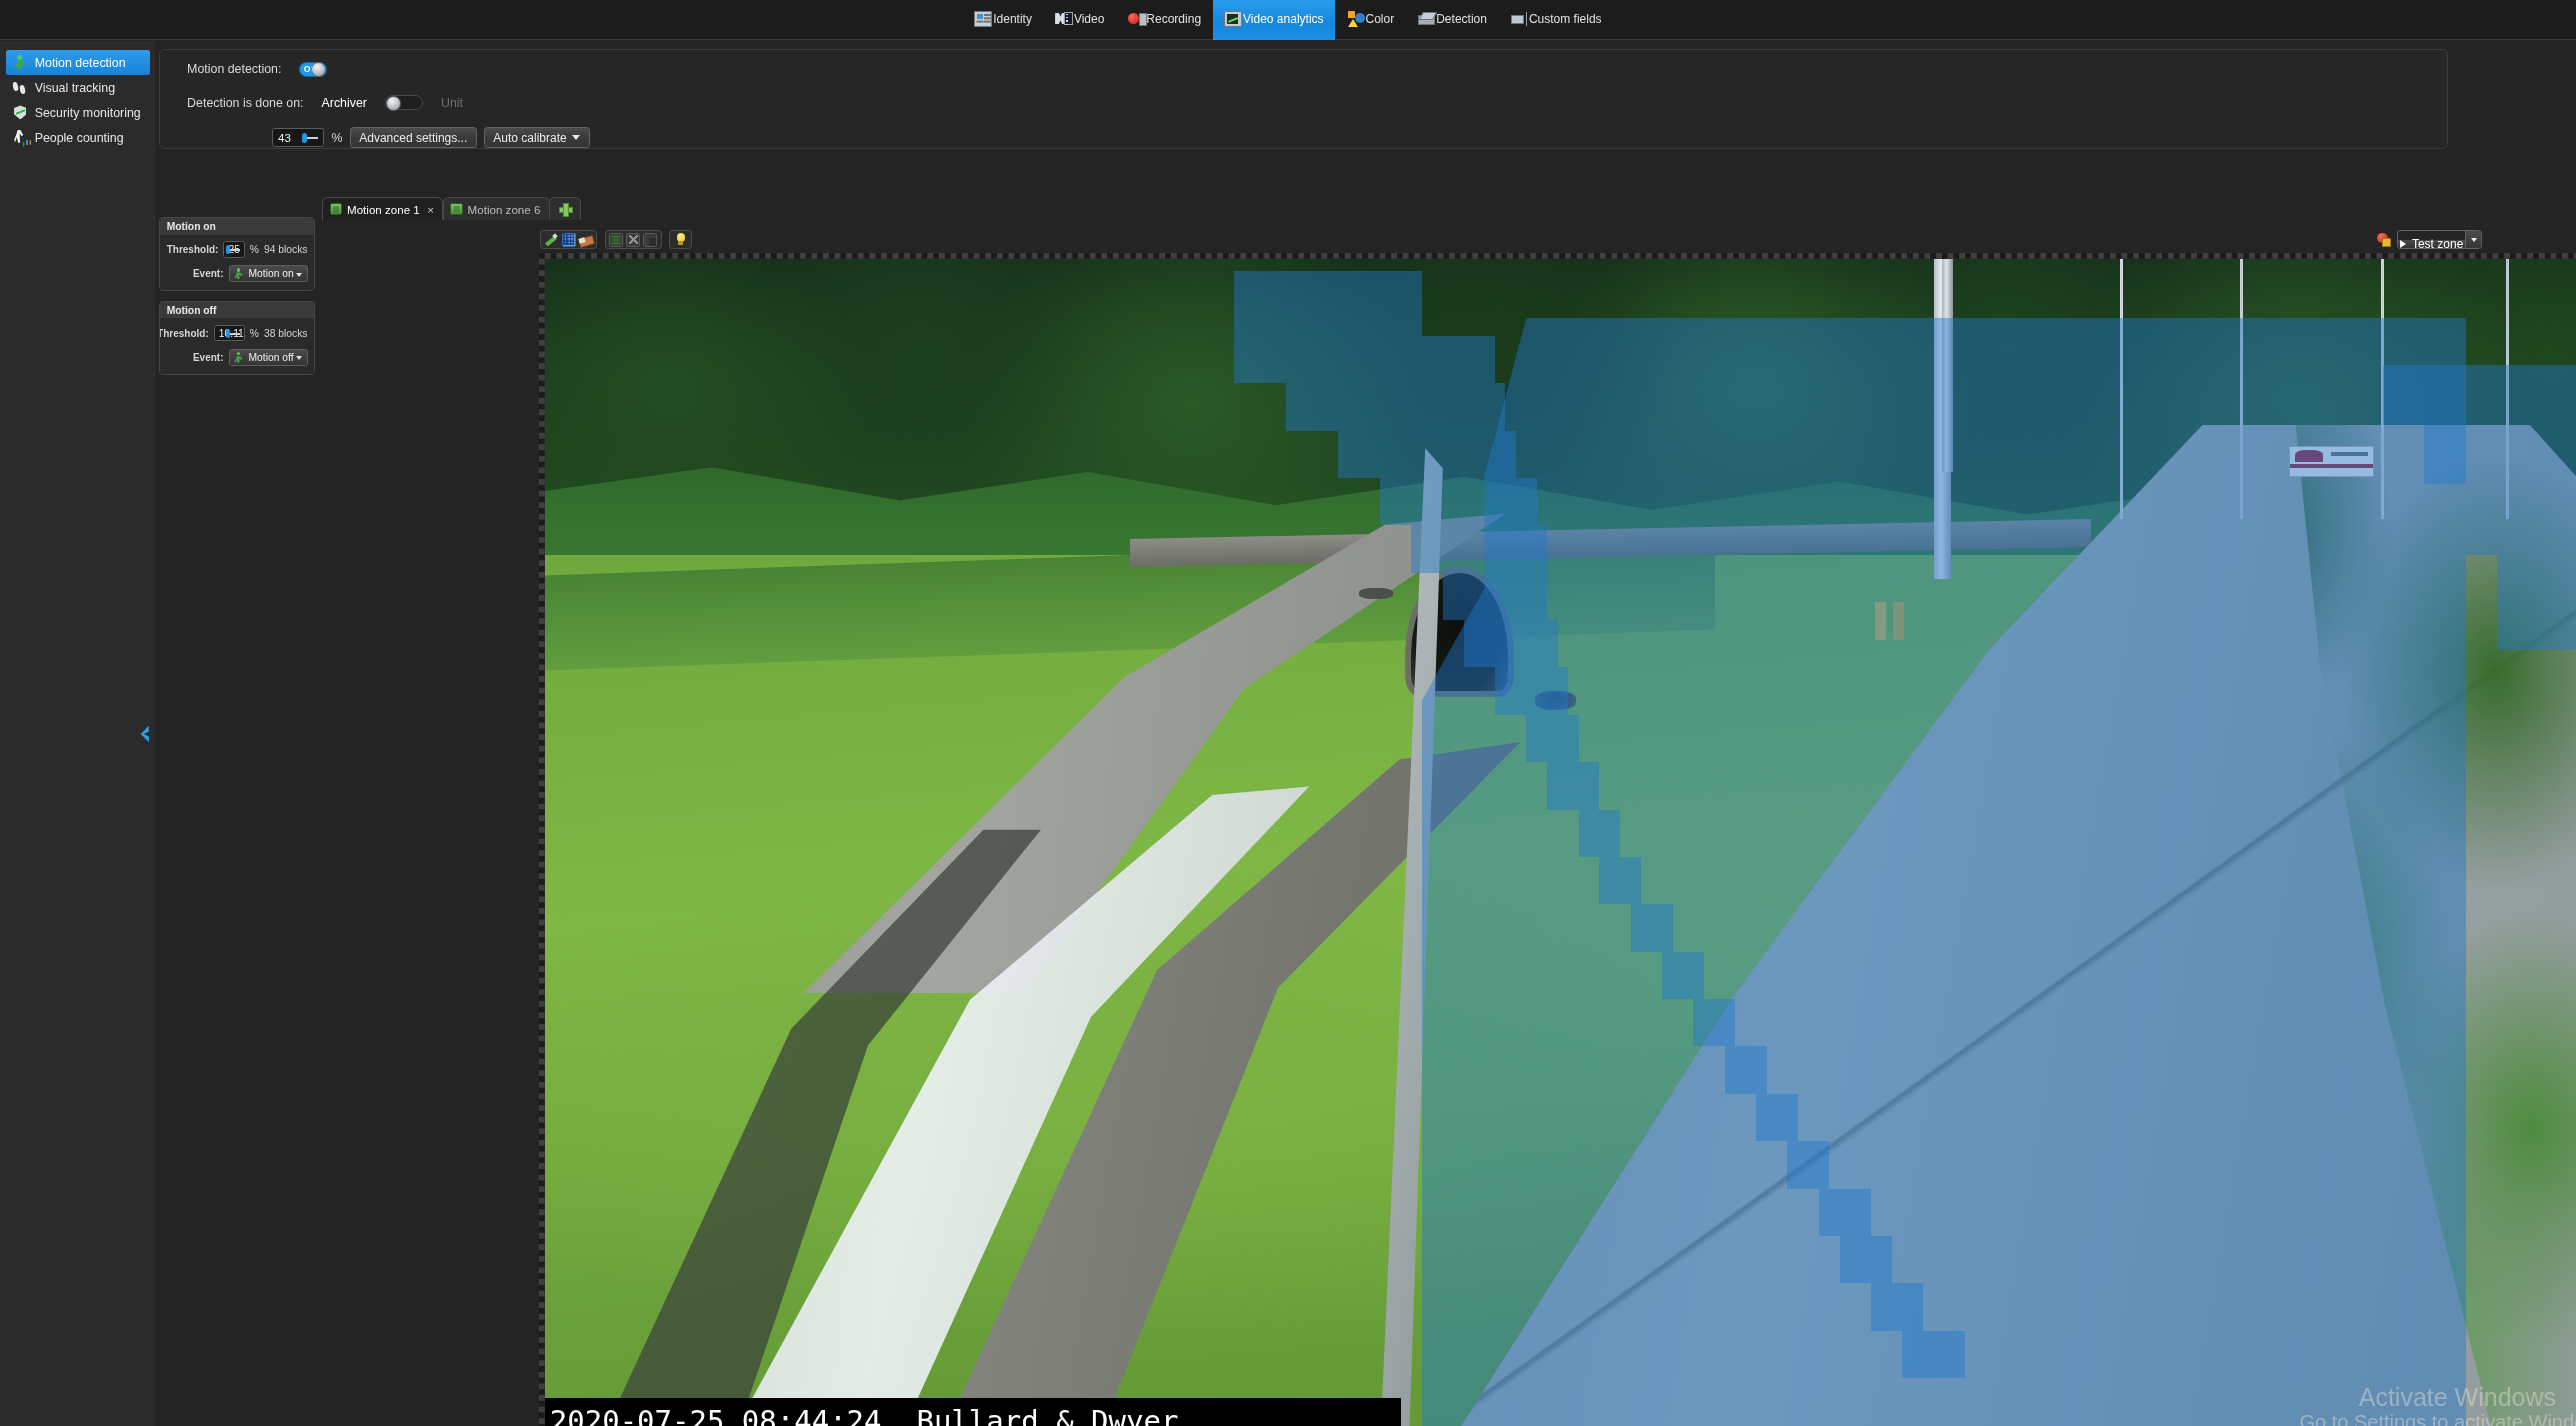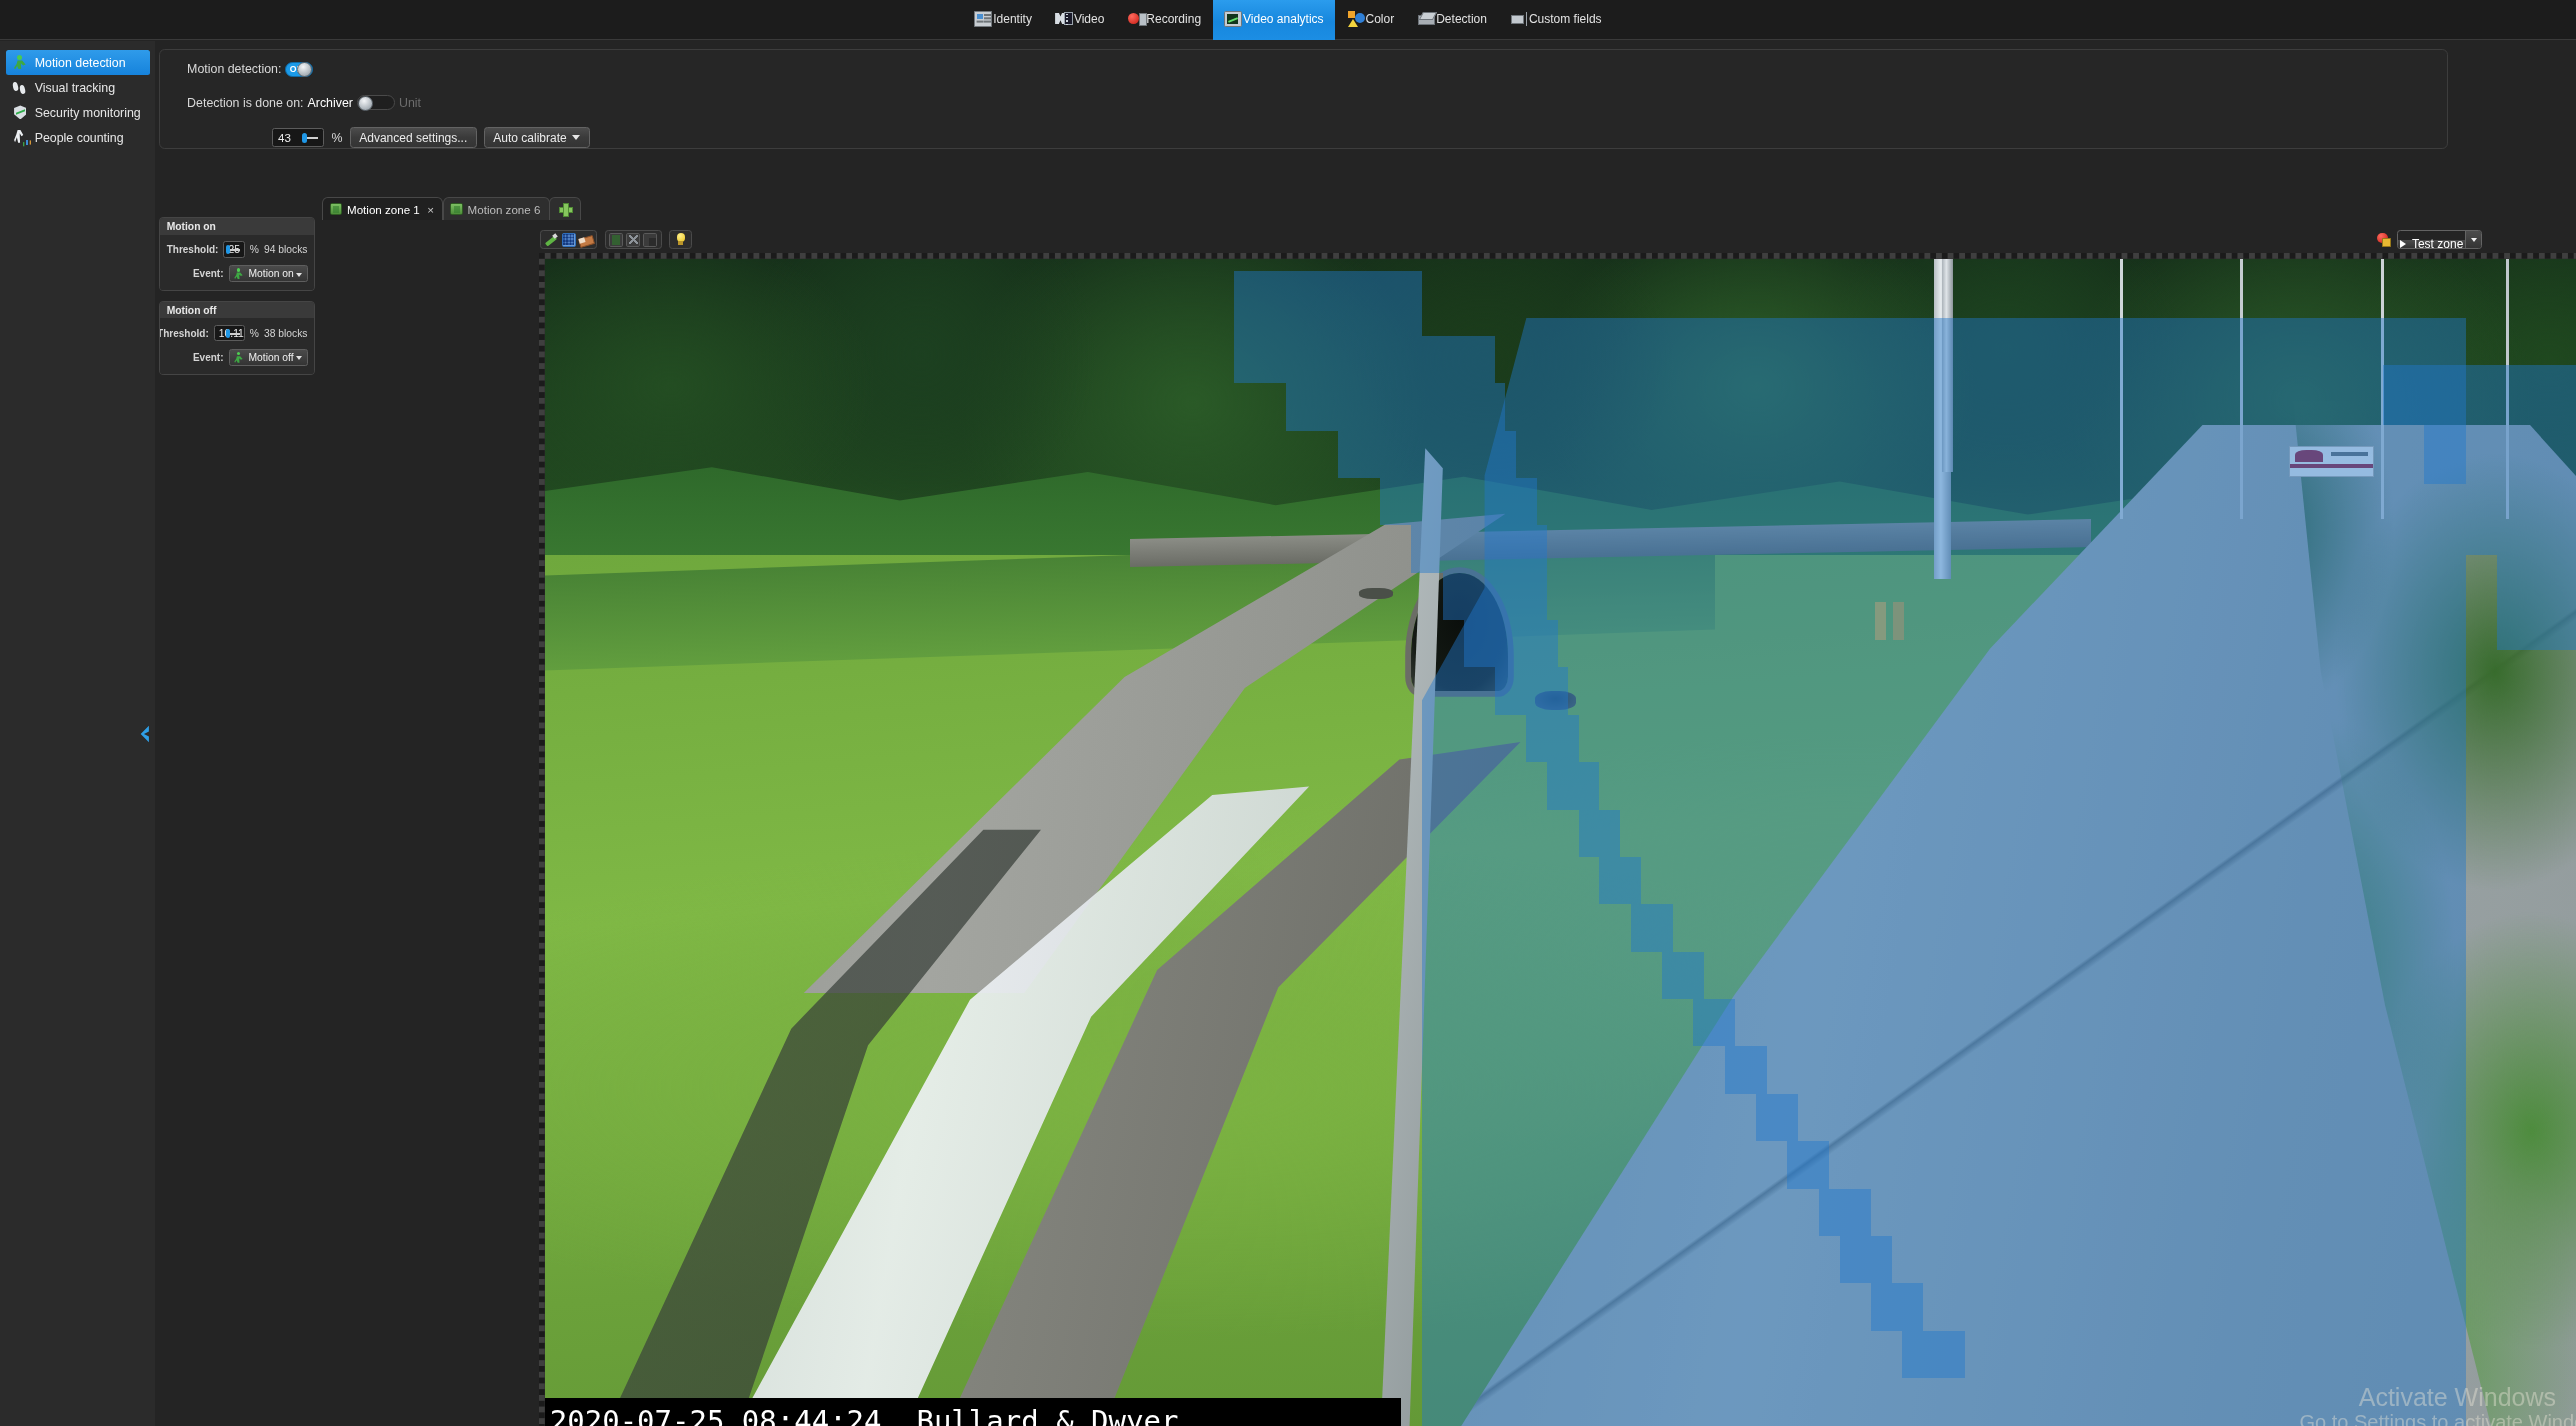--- a/index.html
+++ b/index.html
@@ -94,21 +94,21 @@
   }
   .collapse svg{ display:block; }
 
   
   .center{ position:absolute; left:155px; top:41px; right:0; bottom:0; background:#242424; }
 
   .settingsBox{
     position:absolute; left:4.1px; top:8.3px; width:2289px; height:100px;
     border:0.8px solid #3d3d3d; border-radius:5.8px; background:#262626;
   }
-  .row{ position:absolute; display:flex; align-items:center; gap:4px; font-size:12.4px; color:#d9d9d9;}
+  .row{ position:absolute; display:flex; align-items:center; gap:18px; font-size:12.4px; color:#d9d9d9;}
   .row.r1{ left:27px; top:11.6px; }
   .row.r2{ left:27px; top:45px; }
   .row.r3{ left:112px; top:77px; gap:7.4px;}
 
   .toggle{
     position:relative; width:28px; height:15px; border-radius:7.4px; background:#1b9ae8;
     border:0.8px solid #0f6aa6; cursor:pointer;
   }
   .toggle .knob{ position:absolute; right:0px; top:-0.8px; width:15px; height:15px; border-radius:50%;
     background:radial-gradient(circle at 40% 30%, #f4f6f8, #a9b1b8 70%, #7d858c); border:0.8px solid #5d656c;}

